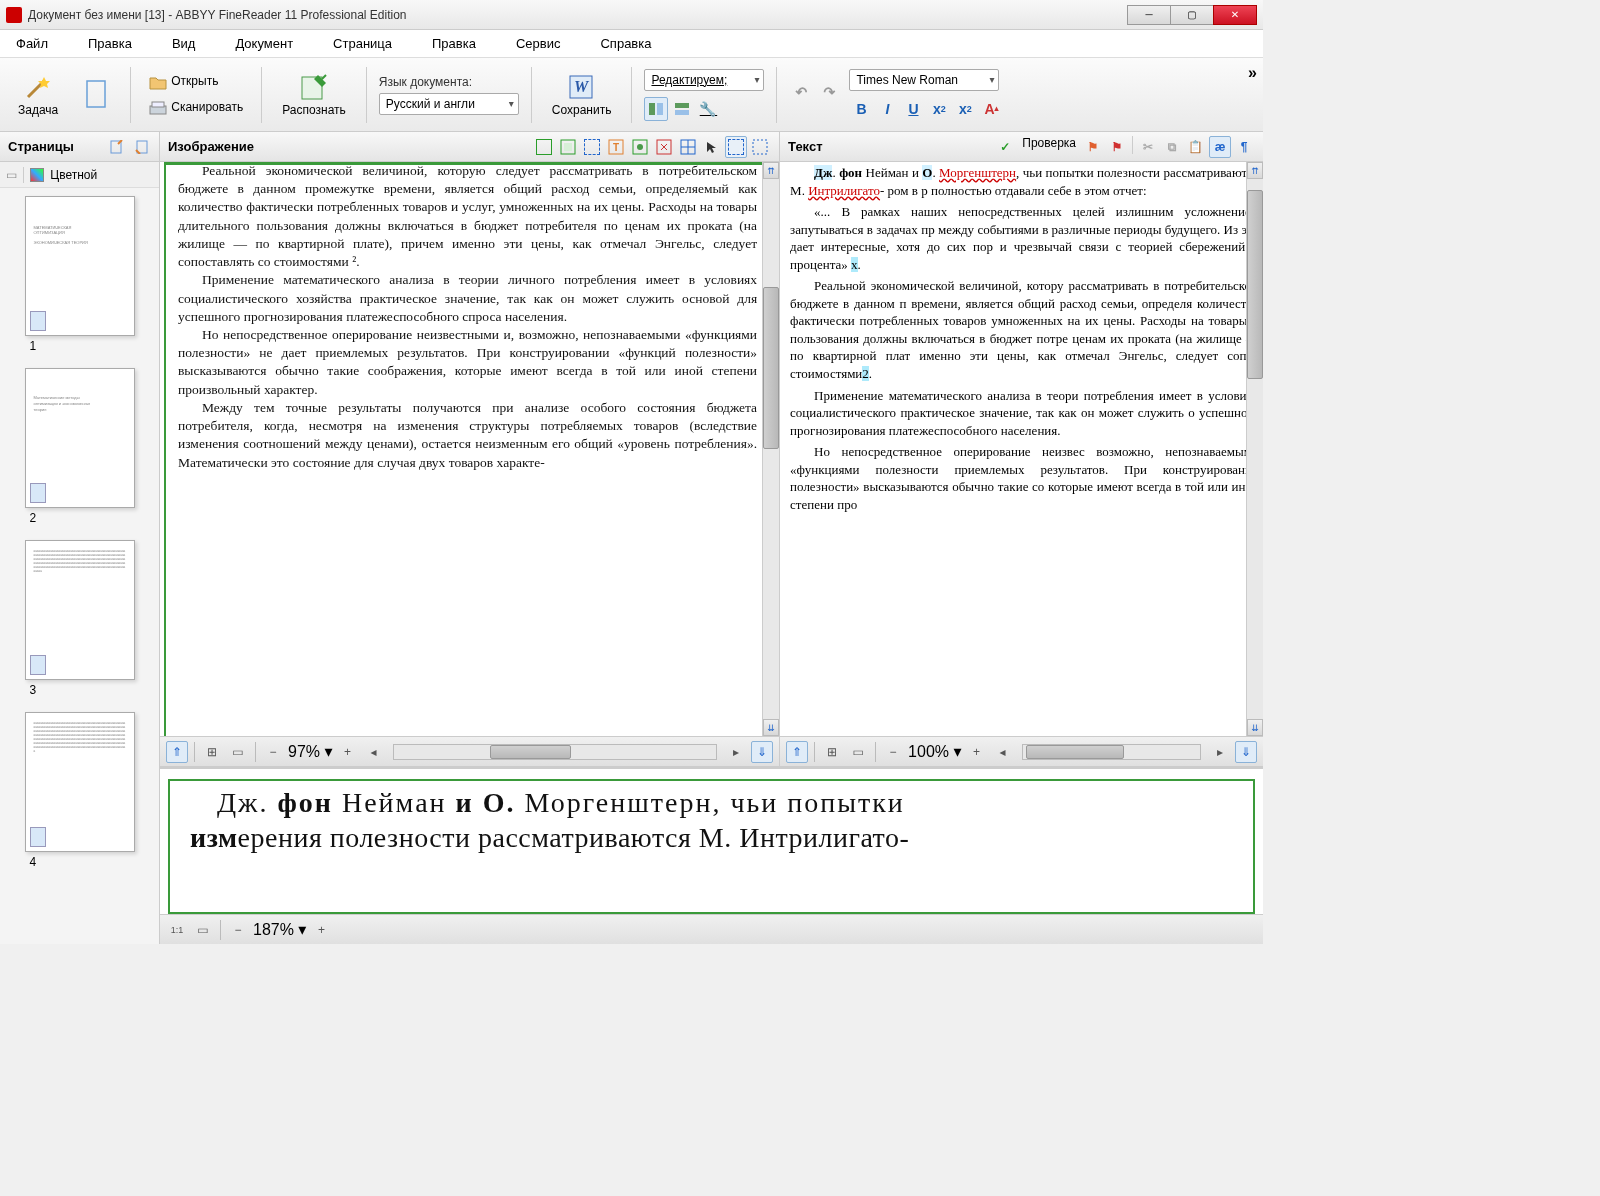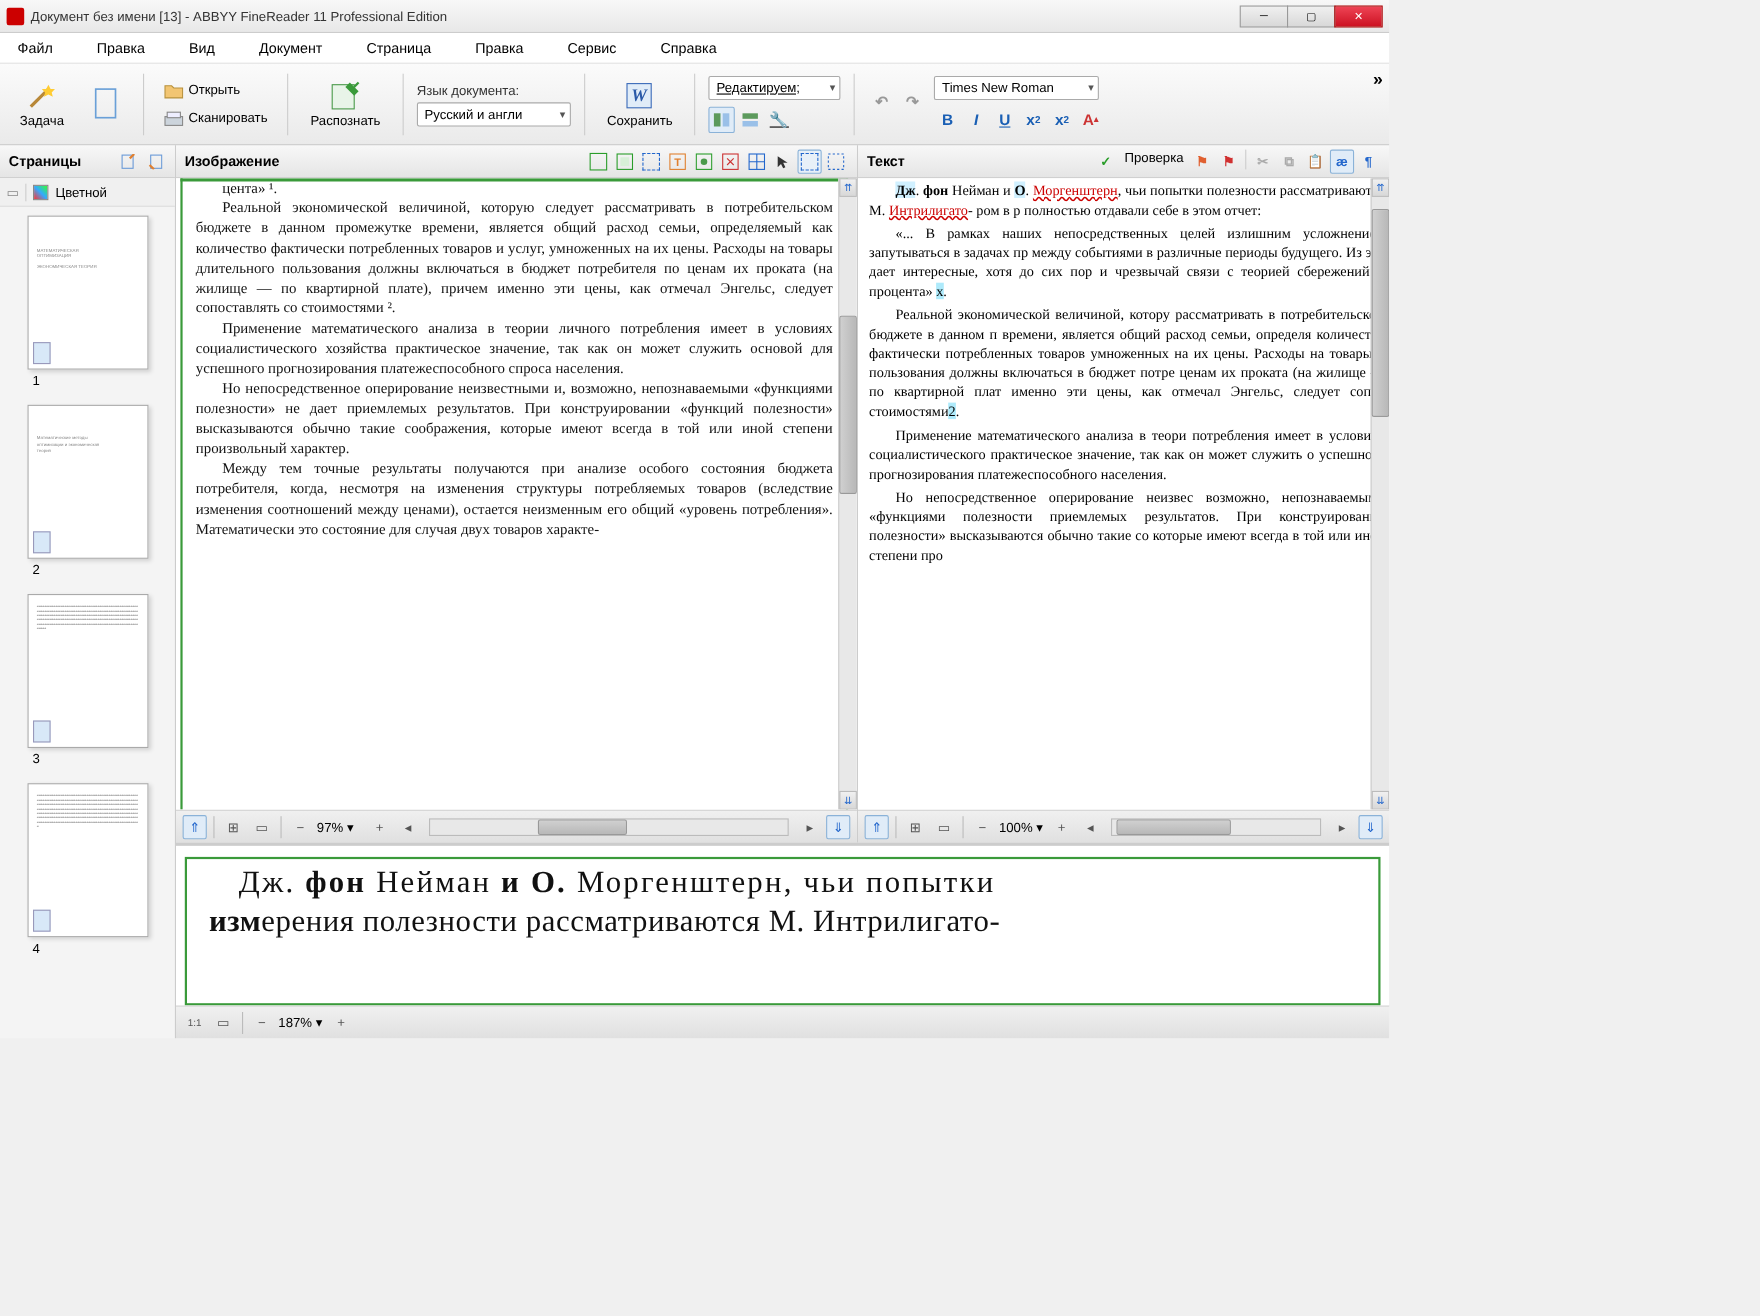--- a/index.html
+++ b/index.html
@@ -71,21 +71,21 @@
 
     .text-result { position:absolute; inset:0; padding: 2px 4px 0 10px; font-family: "Times New Roman", serif; font-size: 13px; line-height: 1.35; text-align:justify; overflow:hidden; }
     .text-result p { text-indent: 24px; margin-bottom: 4px; }
     .hl { background:#d0f0ff;font-weight:bold; }
     .redu { color:#c00; text-decoration: underline wavy #c00; }
     .yel { background:#aeeafb; }
 
     .pane-footer { height:30px; background:linear-gradient(#f0f0f0,#e0e0e0); border-top:1px solid #ccc; display:flex; align-items:center; padding:0 6px; gap:4px; }
     .foot-btn { width:22px; height:22px; display:flex; align-items:center; justify-content:center; border:1px solid transparent; border-radius:2px; font-size:12px; color:#555;}
     .foot-sep { width:1px; height:20px; background:#bbb; margin:0 2px; }
-    .zoom-val { min-width:42px; text-align:left; font-size:12px; }
+    .zoom-val { min-width:42px; text-align:left; font-size:16px; }
     .scrollbar-h { flex:1; height:16px; background:#e8e8e8; border:1px solid #bbb; position:relative; margin:0 4px; }
     .scrollbar-h .thumb-sb { position:absolute; left:30%; width:25%; top:0; bottom:0; background:linear-gradient(#d0d0d0,#b8b8b8); border:1px solid #999; border-radius:2px;}
 
     .bottom-split { height: 178px; border-top:3px solid #ccc; display:flex; flex-direction:column; }
     .zoom-content { flex:1; background:#fff; position:relative; overflow:hidden; }
     .zoom-content .page { position:absolute; left:8px; right:8px; top:10px; bottom:0; border:2px solid #3a9a3a; padding: 4px 20px; }
     .zoom-content .bigline { font-family: Georgia, serif; font-size: 28px; line-height:1.25; color:#111; letter-spacing:0.5px; }
 
     
     .sb-v { position:absolute; right:0; top:0; bottom:0; width:17px; background:#e8e8e8; border-left:1px solid #ccc; }
@@ -341,21 +341,20 @@
             <div class="tool-ico ico-blue">
                 <svg width="16" height="16">
                   <rect x="1" y="1" width="14" height="14" fill="none" stroke="#2266cc" stroke-dasharray="2"></rect>
                 </svg>
               </div>
           </div>
         </div>
         <div class="content">
           <div class="image-scan">
             <div class="inner">
-              <p>цента» ¹.</p>
               <p>Реальной экономической величиной, которую следует рассматривать в потребительском бюджете в данном промежутке времени, является общий расход семьи, определяемый как количество фактически потребленных товаров и услуг, умноженных на их цены. Расходы на товары длительного пользования должны включаться в бюджет потребителя по ценам их проката (на жилище — по квартирной плате), причем именно эти цены, как отмечал Энгельс, следует сопоставлять со стоимостями ².</p>
               <p>Применение математического анализа в теории личного потребления имеет в условиях социалистического хозяйства практическое значение, так как он может служить основой для успешного прогнозирования платежеспособного спроса населения.</p>
               <p>Но непосредственное оперирование неизвестными и, возможно, непознаваемыми «функциями полезности» не дает приемлемых результатов. При конструировании «функций полезности» высказываются обычно такие соображения, которые имеют всегда в той или иной степени произвольный характер.</p>
               <p>Между тем точные результаты получаются при анализе особого состояния бюджета потребителя, когда, несмотря на изменения структуры потребляемых товаров (вследствие изменения соотношений между ценами), остается неизменным его общий «уровень потребления». Математически это состояние для случая двух товаров характе-</p>
             </div>
           </div>
           <div class="sb-v">
             <div class="arr" style="color:#2266cc;">⇈</div>
             <div class="track">
                 <div class="th"></div>

